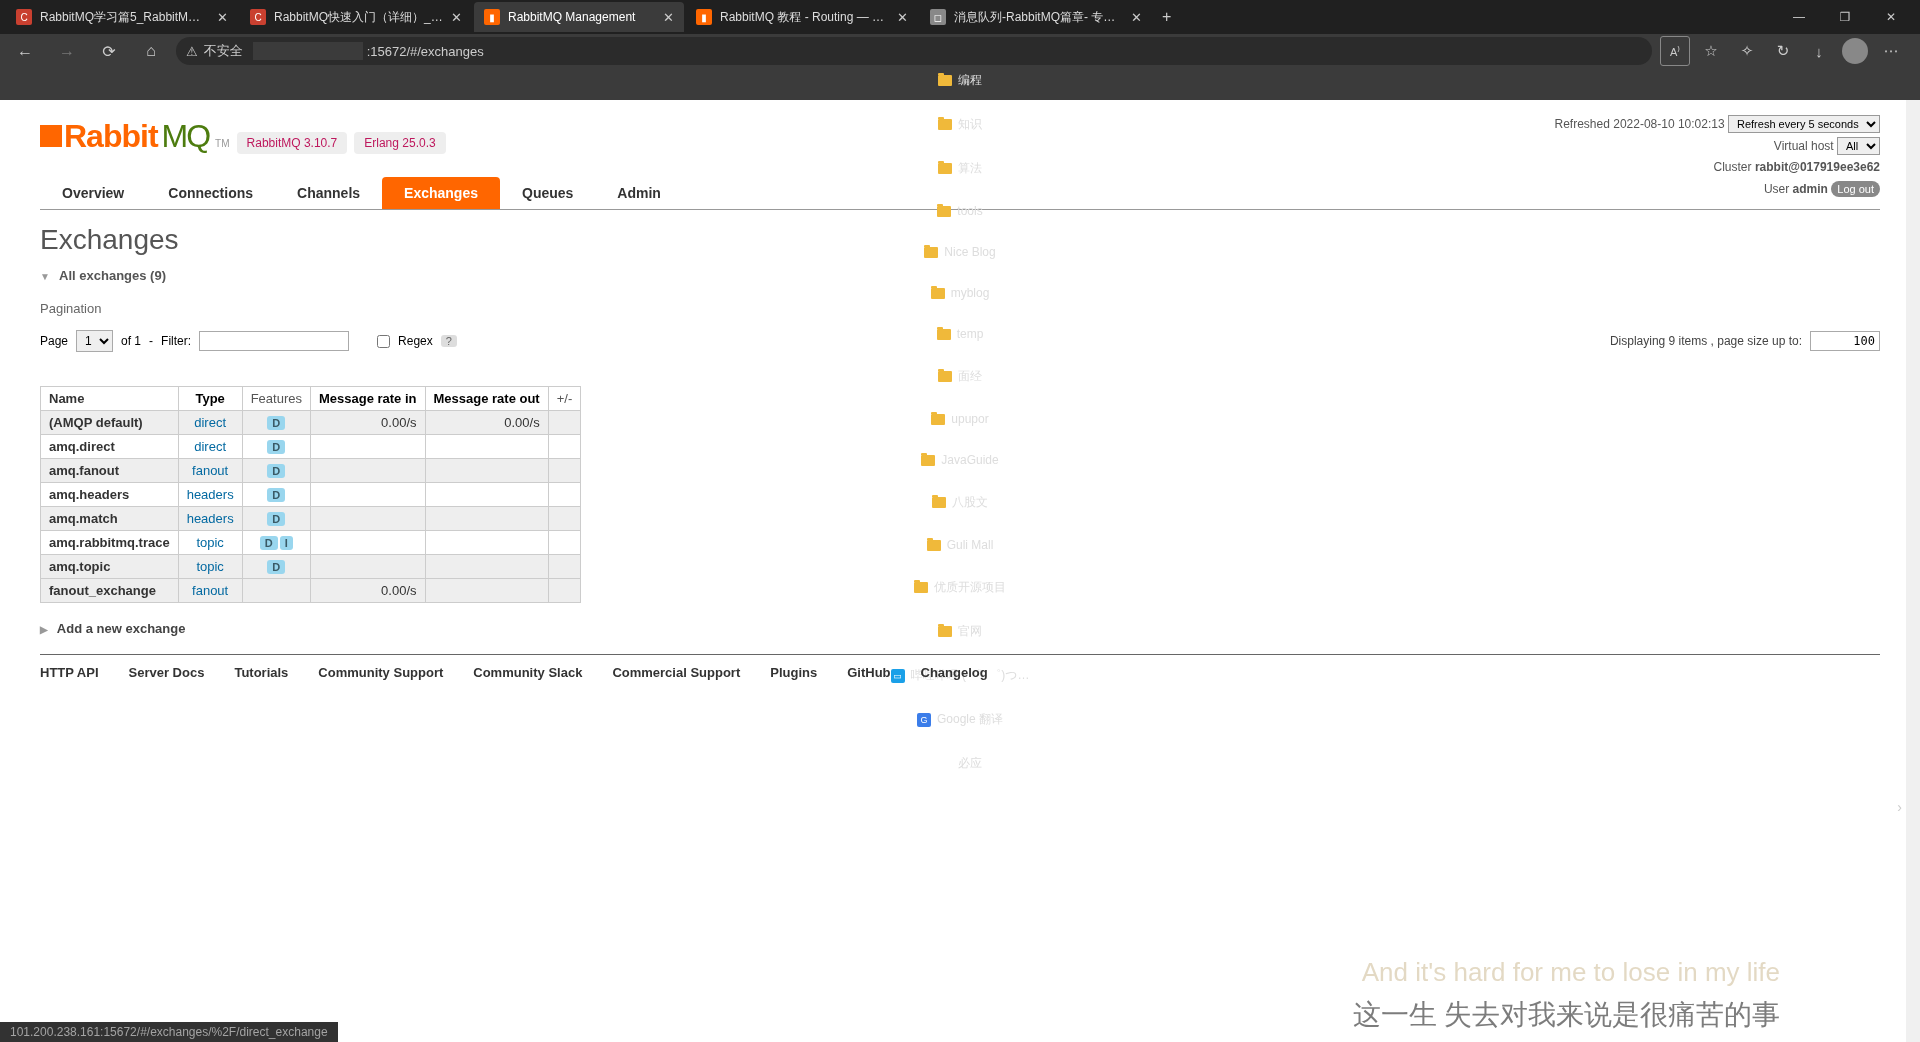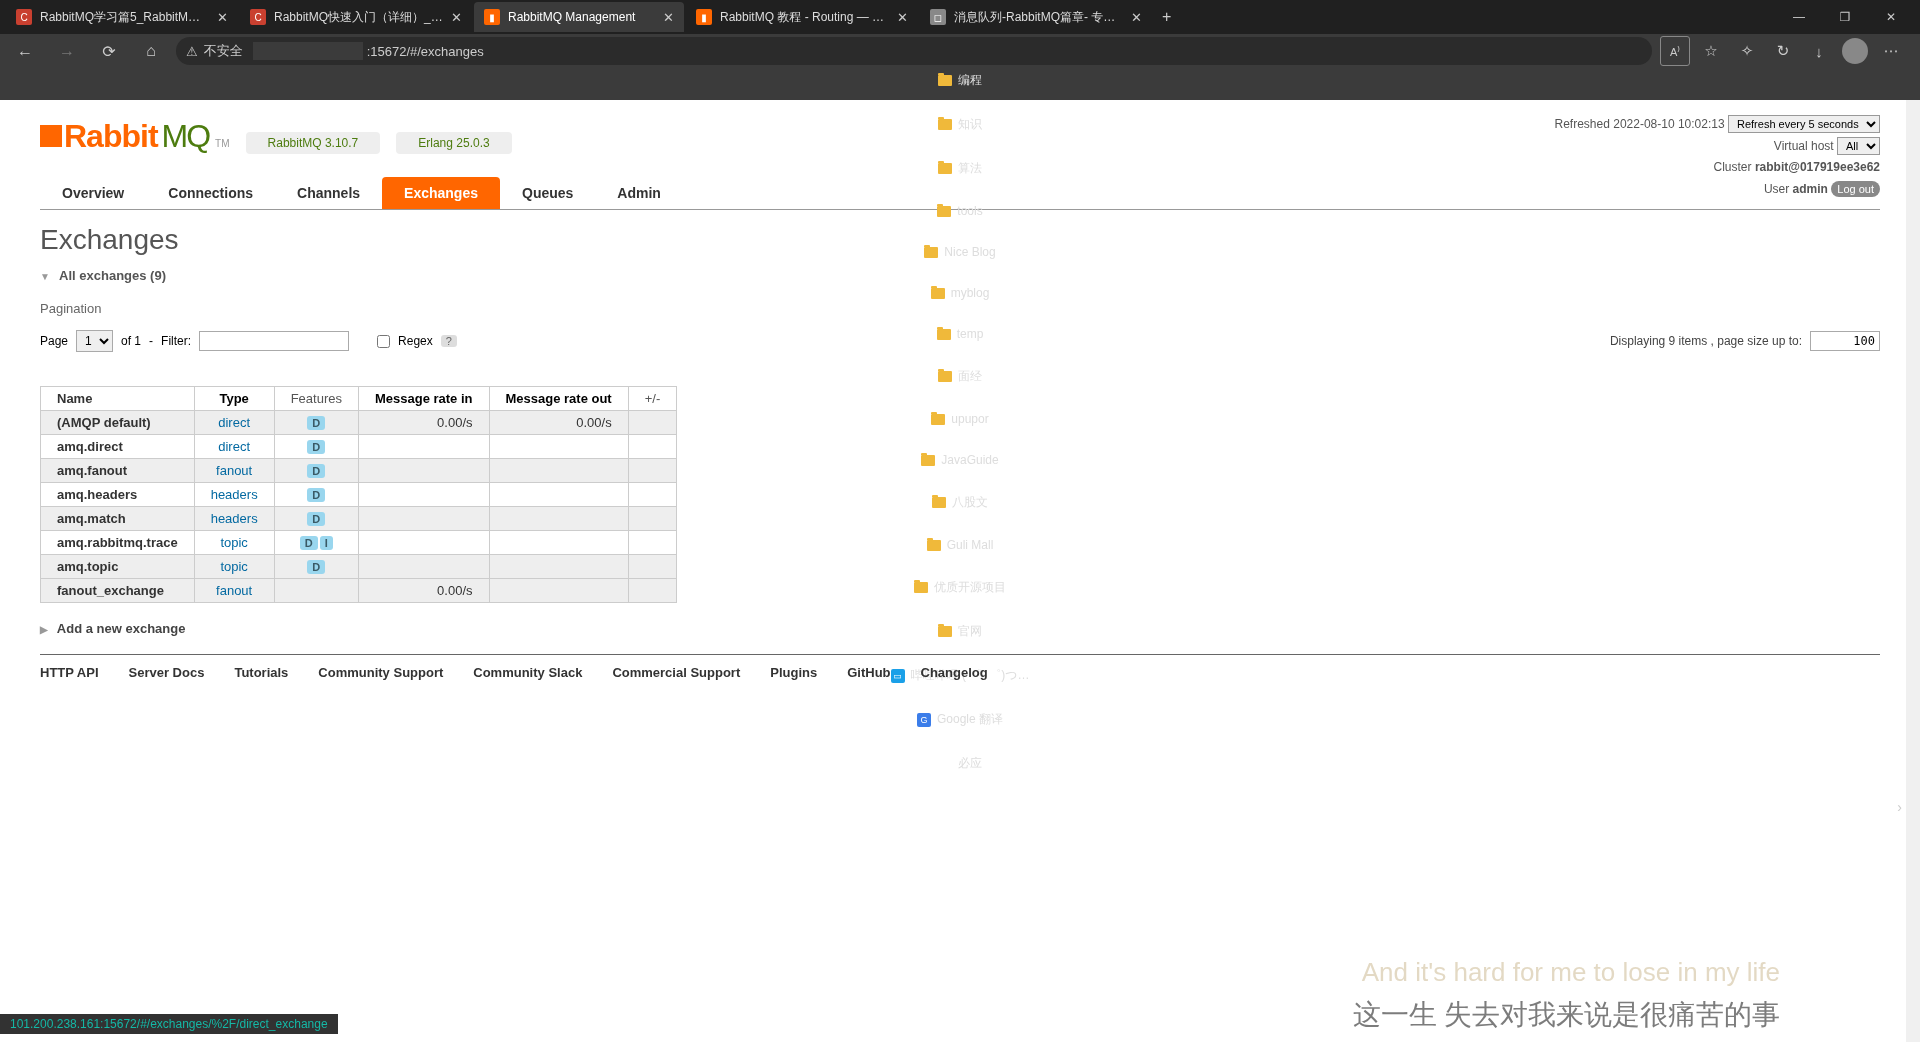--- a/index.html
+++ b/index.html
@@ -36,60 +36,60 @@
   .top-right { position: absolute; right: 40px; top: 114px; text-align: right; font-size: 12px; color: #555; line-height: 1.8; }
   .refresh-timestamp { display: inline; }
   .vhost-select, .refresh-select { border: 1px solid #999; font-size: 11px; padding: 1px 4px; }
   .logout-btn { background: #888; color: #fff; border: none; padding: 2px 6px; font-size: 11px; border-radius: 8px; }
   
   .logo { display:flex; align-items:baseline; gap: 4px; }
   .logo-mark { color: #ff6600; font-size: 32px; font-weight: bold; letter-spacing: -1px; }
   .logo-mark .bars { display:inline-block; width:22px; height:22px; background:#ff6600; margin-right:2px; position:relative; }
   .logo-mq { color: #4d7c0f; font-size: 32px; font-weight: 300; letter-spacing:-2px; }
   .logo-tm { color: #999; font-size: 10px; margin-left: 2px; }
-  .version-badge { background: #eee; color: #4d7c0f; padding: 4px 22px; font-size: 12px; border-radius: 4px; margin-left: 12px; }
+  .version-badge { background: #eee; color: #be185d; padding: 4px 10px; font-size: 12px; border-radius: 4px; margin-left: 3px; }
   
   .nav-tabs { display: flex; gap: 0; margin-top: 22px; border-bottom: 1px solid #999; }
   .nav-tab { padding: 8px 22px; font-size: 14px; color: #333; cursor: pointer; font-weight: bold; }
   .nav-tab.active { background: #ff6600; color: #fff; border-radius: 4px 4px 0 0; }
   
   h1.page-title { font-size: 28px; color: #555; font-weight: normal; margin: 14px 0 8px; }
   .section-toggle { color: #555; font-size: 13px; font-weight: bold; padding: 4px 0 10px; cursor:pointer; }
   .section-toggle .tri { color: #999; margin-right: 6px; font-size: 10px; }
   .pagination-label { color: #666; margin: 8px 0 14px; }
   .pager-row { display:flex; align-items:center; gap: 8px; font-size: 12px; }
   .pager-row select, .pager-row input[type=text] { border: 1px solid #aaa; padding: 2px 4px; font-size: 12px; }
   .pager-row .filter-input { width: 150px; }
   .qmark { background:#ddd; border-radius: 3px; padding: 0 5px; color:#666; font-size:11px; }
   .pager-right { margin-left:auto; display:flex; align-items:center; gap:8px; color:#444; }
   .page-size-input { width: 70px; text-align:right; font-family: monospace; }
   
   table.exchanges { border-collapse: collapse; margin-top: 34px; }
-  table.exchanges th, table.exchanges td { border: 1px solid #ccc; padding: 4px 16px; font-size: 13px; text-align: left; background: #fff; }
+  table.exchanges th, table.exchanges td { border: 1px solid #ccc; padding: 4px 8px; font-size: 13px; text-align: left; background: #fff; }
   table.exchanges th { font-weight: bold; background: #fff; }
   table.exchanges th.col-type { text-align: center; font-weight: bold; }
   table.exchanges th.col-feats, table.exchanges th.col-pm { text-align: center; font-weight: normal; color: #555; }
   table.exchanges tbody tr.striped td { background: #eee; }
   table.exchanges .col-name { min-width: 120px; font-weight: bold; color: #333; }
   table.exchanges .col-type-cell { color: #0369a1; text-align:center; min-width:56px; font-weight:normal; }
   table.exchanges .col-feats-cell { text-align:center; min-width:60px; }
   table.exchanges .col-rate { text-align: right; min-width: 96px; color: #333; }
   .feat-badge { display:inline-block; background:#99d6ee; color:#3a5a66; font-weight:bold; font-size:11px; padding: 1px 5px; border-radius:3px; margin: 0 1px; }
   .hl-row td { background: #fff !important; }
   .hl-row .col-name { color: #ff6600 !important; }
   .hl-box { outline: 2px solid #e03030; outline-offset: -1px; }
   
   .add-exchange { margin: 18px 0; font-weight: bold; color: #444; cursor:pointer; }
   .add-exchange .tri { color: #999; margin-right: 6px; font-size: 10px; }
   
   .footer-bar { border-top: 1px solid #666; margin-top: 12px; padding: 10px 0; display:flex; gap: 30px; font-weight: bold; font-size: 13px; color: #333; }
   
   .subtitle-1 { position: fixed; right: 140px; bottom: 54px; font-size: 26px; color: #c8b48a; opacity: 0.5; }
   .subtitle-2 { position: fixed; right: 140px; bottom: 8px; font-size: 28px; color: #666; opacity: 0.85; font-family: Liberation Serif, serif; }
-  .status-bar { position: fixed; left: 0; bottom: 8px; background: #323232; color: #14b8a6; font-size: 12px; padding: 3px 10px; }
+  .status-bar { position: fixed; left: 0; bottom: 0; background: #323232; color: #a3a3a3; font-size: 12px; padding: 3px 10px; }
   
   
   .rscroll { position: fixed; right: 0; top: 100px; bottom: 0; width: 14px; background: #f0f0f0; }
 </style>
 </head>
 <body>
 
 <div class="browser-chrome">
   <div class="tabs-row" id="tabs-row">
 

